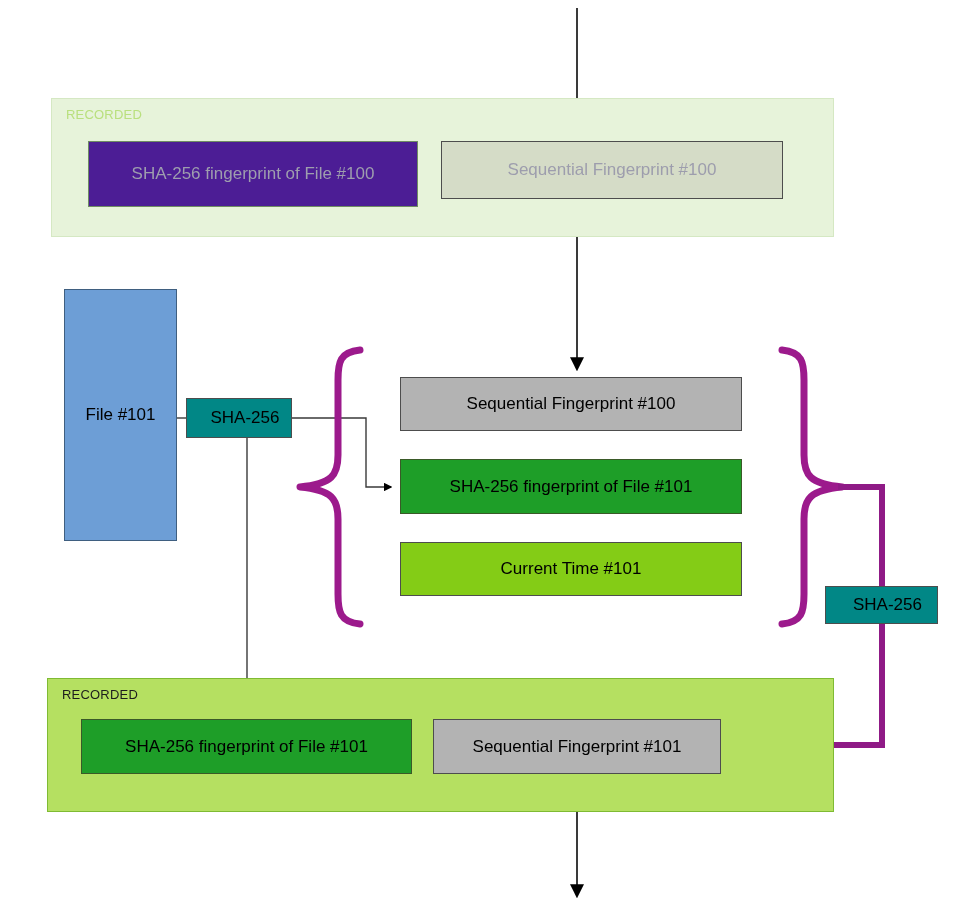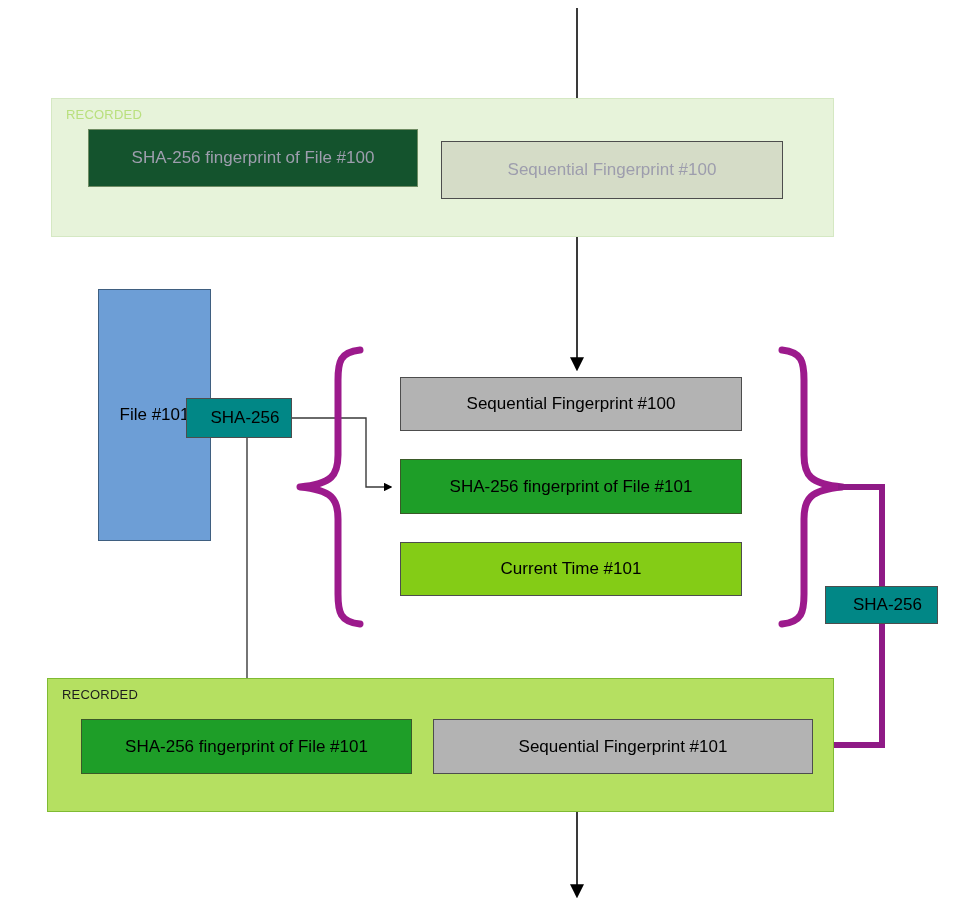--- a/index.html
+++ b/index.html
@@ -67,39 +67,38 @@
     justify-content: center;
     text-align: center;
     font-size: 17px;
     line-height: 1.15;
     border: 1px solid #3a3a3a;
     z-index: 3;
   }
 
   
   #node-sha-file-100 {
-    left: 88px;  top: 129px;  width: 330px;  height: 58px;
-    background: #14532d;
+    left: 88px;  top: 141px;  width: 330px;  height: 66px;
+    background: #4c1d95;
     border-color: #6f8c63;
     color: #9e9eae;
   }
   #node-seq-100-recorded {
     left: 441px; top: 141px; width: 342px; height: 58px;
     background: #d5dcc7;
     border-color: #4d4d4d;
     color: #9d9dad;
   }
 
   
   #node-file-101 {
     left: 64px;  top: 289px;  width: 113px; height: 252px;
     background: #6d9ed6;
     border-color: #3f5f80;
     color: #000000;
-    margin-left: 34px;
   }
 
   
   .chip {
     background: #018786;
     border-color: #4d4d4d;
     color: #000000;
     padding-left: 12px;
   }
   #node-sha256-left  { left: 186px; top: 398px; width: 106px; height: 40px; }
@@ -126,21 +125,21 @@
   }
 
   
   #node-sha-file-101-rec {
     left: 81px;  top: 719px; width: 331px; height: 55px;
     background: #1e9e28;
     border-color: #3a5a28;
     color: #000000;
   }
   #node-seq-101-rec {
-    left: 433px; top: 719px; width: 380px; height: 55px;
+    left: 433px; top: 719px; width: 288px; height: 55px;
     background: #b3b3b3;
     border-color: #4d4d4d;
     color: #000000;
   }
 </style>
 </head>
 <body>
 
 <div id="stage">
 

